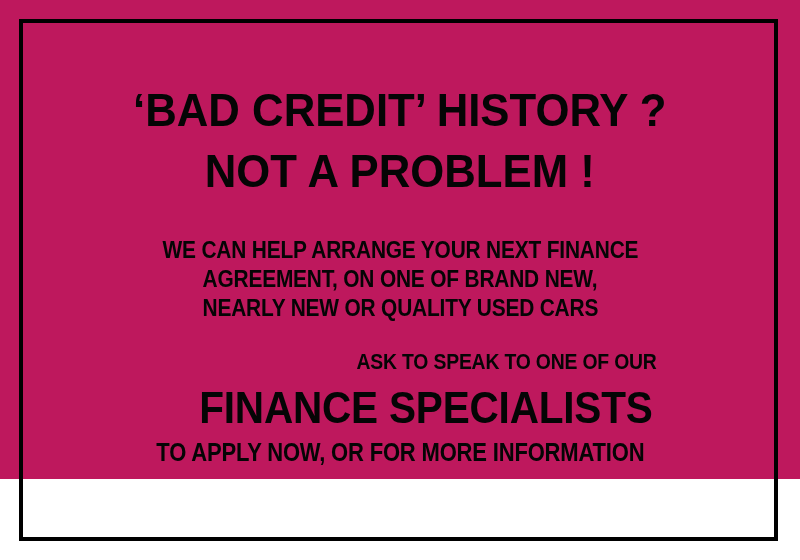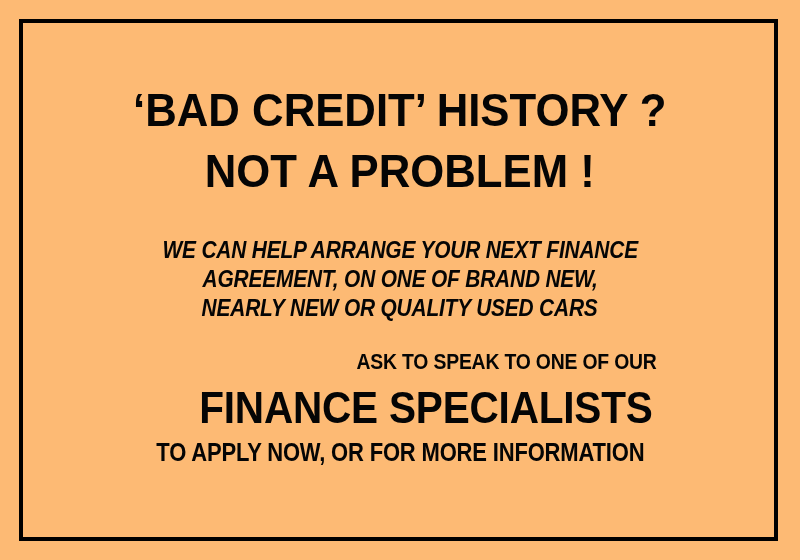--- a/index.html
+++ b/index.html
@@ -9,22 +9,22 @@
   body {
     width: 800px;
     height: 560px;
     overflow: hidden;
     font-family: "Liberation Sans", sans-serif;
   }
 
   #poster {
     position: relative;
     width: 800px;
-    height: 560px;
-    background: #fdba74;
+    height: 479px;
+    background: #be185d;
     box-sizing: border-box;
   }
 
   #border-frame {
     position: absolute;
     left: 19px;
     top: 19px;
     width: 759px;
     height: 522px;
     border: 4px solid #000000;
@@ -69,21 +69,20 @@
   #headline-2 {
     margin-top: 14px;
   }
 
   
   #body-block {
     margin-top: 44px;
     display: flex;
     flex-direction: column;
     align-items: center;
-    font-style: italic;
   }
   .body-line {
     font-size: 24px;
     font-family: "Liberation Sans Narrow", "Liberation Sans", sans-serif;
     transform: scaleX(0.87);
     margin-bottom: 5px;
   }
 
   
   #cta-block {

